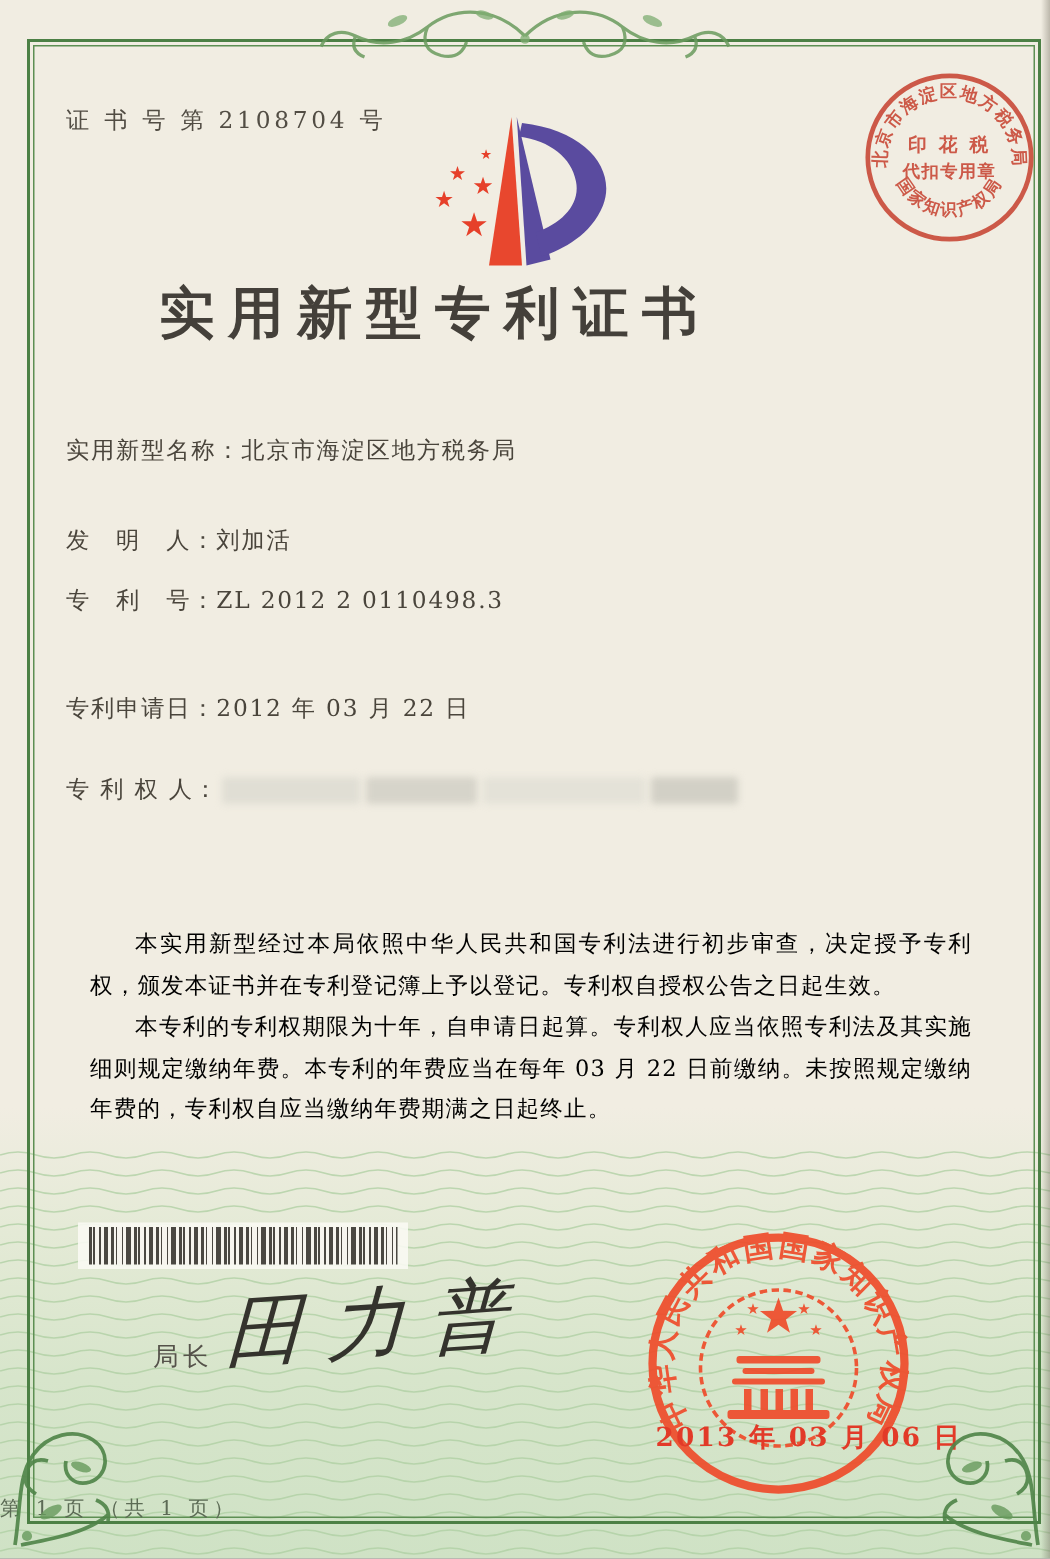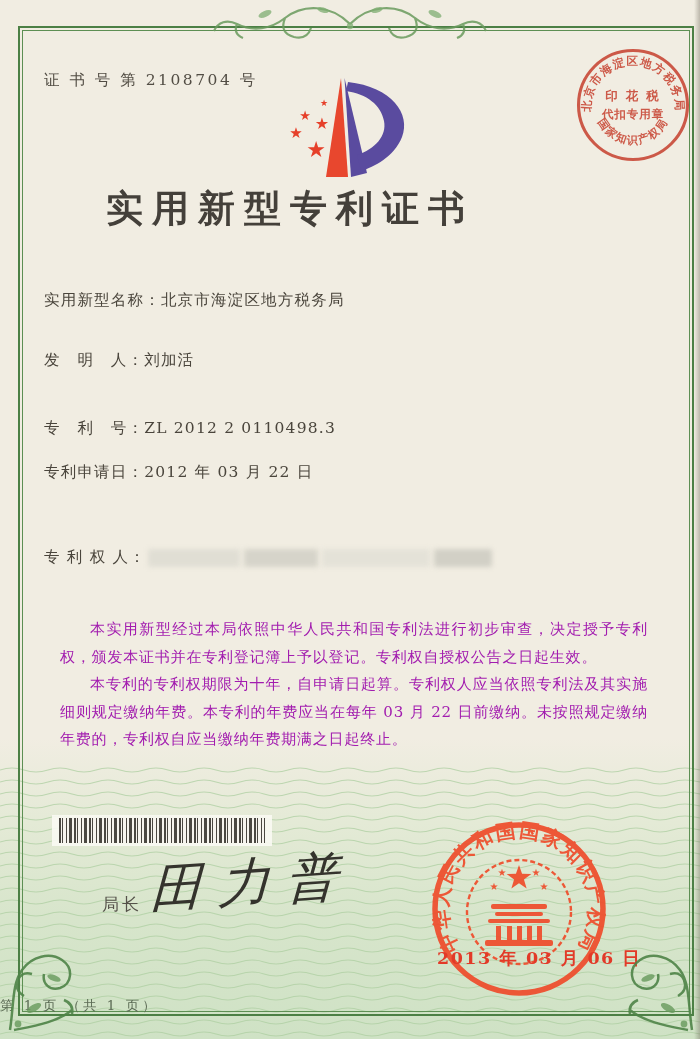--- a/index.html
+++ b/index.html
@@ -25,28 +25,28 @@
   .corner-left{left:4px;top:934px;}
   .corner-right{left:610px;top:934px;transform:scaleX(-1);}
   
   .cert-no{position:absolute;left:44px;top:70px;font-size:15.5px;letter-spacing:2.5px;color:#524d44;}
   .tax-seal{position:absolute;left:573px;top:45px;width:120px;height:120px;opacity:.9;}
   .logo{position:absolute;left:274px;top:74px;width:152px;height:112px;}
   .title{position:absolute;left:0;top:184px;width:580px;margin:0;text-align:center;
     font-size:37px;font-weight:700;letter-spacing:9px;color:#44403a;}
   
   .field-row{position:absolute;left:44px;font-size:15.5px;letter-spacing:1.2px;color:#4a453c;white-space:nowrap;}
-  .fr0{top:290px}.fr1{top:350px}.fr2{top:418px}.fr3{top:462px}.fr4{top:547px}.fr5{top:577px}
+  .fr0{top:290px}.fr1{top:350px}.fr2{top:390px}.fr3{top:462px}.fr4{top:516px}.fr5{top:577px}
   .redact{display:inline-block;vertical-align:middle;height:18px;border-radius:2px;
     filter:blur(2.5px);margin:0 2px;}
   .r1{width:92px;background:#e0ded4}.r2{width:74px;background:#d6d4ca}
   .r3{width:108px;background:#e4e2d8}.r4{width:58px;background:#d2d0c6}
   
   .body-text{position:absolute;left:60px;top:616px;width:588px;font-size:15px;
-    line-height:1.84;text-align:justify;color:#a21caf;letter-spacing:.8px;}
+    line-height:1.84;text-align:justify;color:#000000;letter-spacing:.8px;}
   .body-text p{margin:0;text-indent:2em;}
   
   .barcode-wrap{position:absolute;left:52px;top:815px;background:rgba(250,249,243,.9);
     padding:3px 7px;}
   .barcode{width:206px;height:25px;opacity:.88;
     background:repeating-linear-gradient(90deg,#33302a 0 2px,#f6f4ee 2px 3px,#33302a 3px 4px,#f6f4ee 4px 7px,#33302a 7px 8px,#f6f4ee 8px 10px,#33302a 10px 13px,#f6f4ee 13px 15px);}
   
   .sig-label{position:absolute;left:102px;top:893px;font-size:17px;letter-spacing:3px;color:#55524a;}
   .signature{position:absolute;left:150px;top:848px;font-size:52px;font-style:italic;
     letter-spacing:16px;color:#34332d;transform:rotate(-4deg) skewX(-6deg);white-space:nowrap;}

